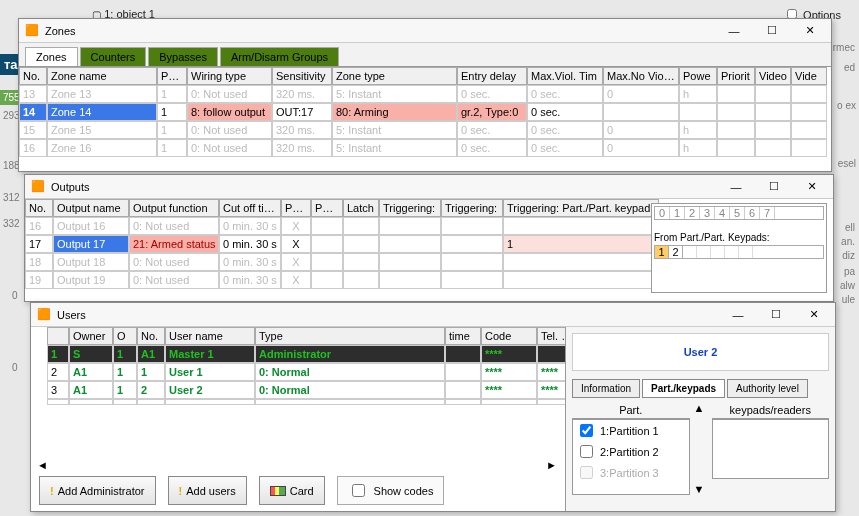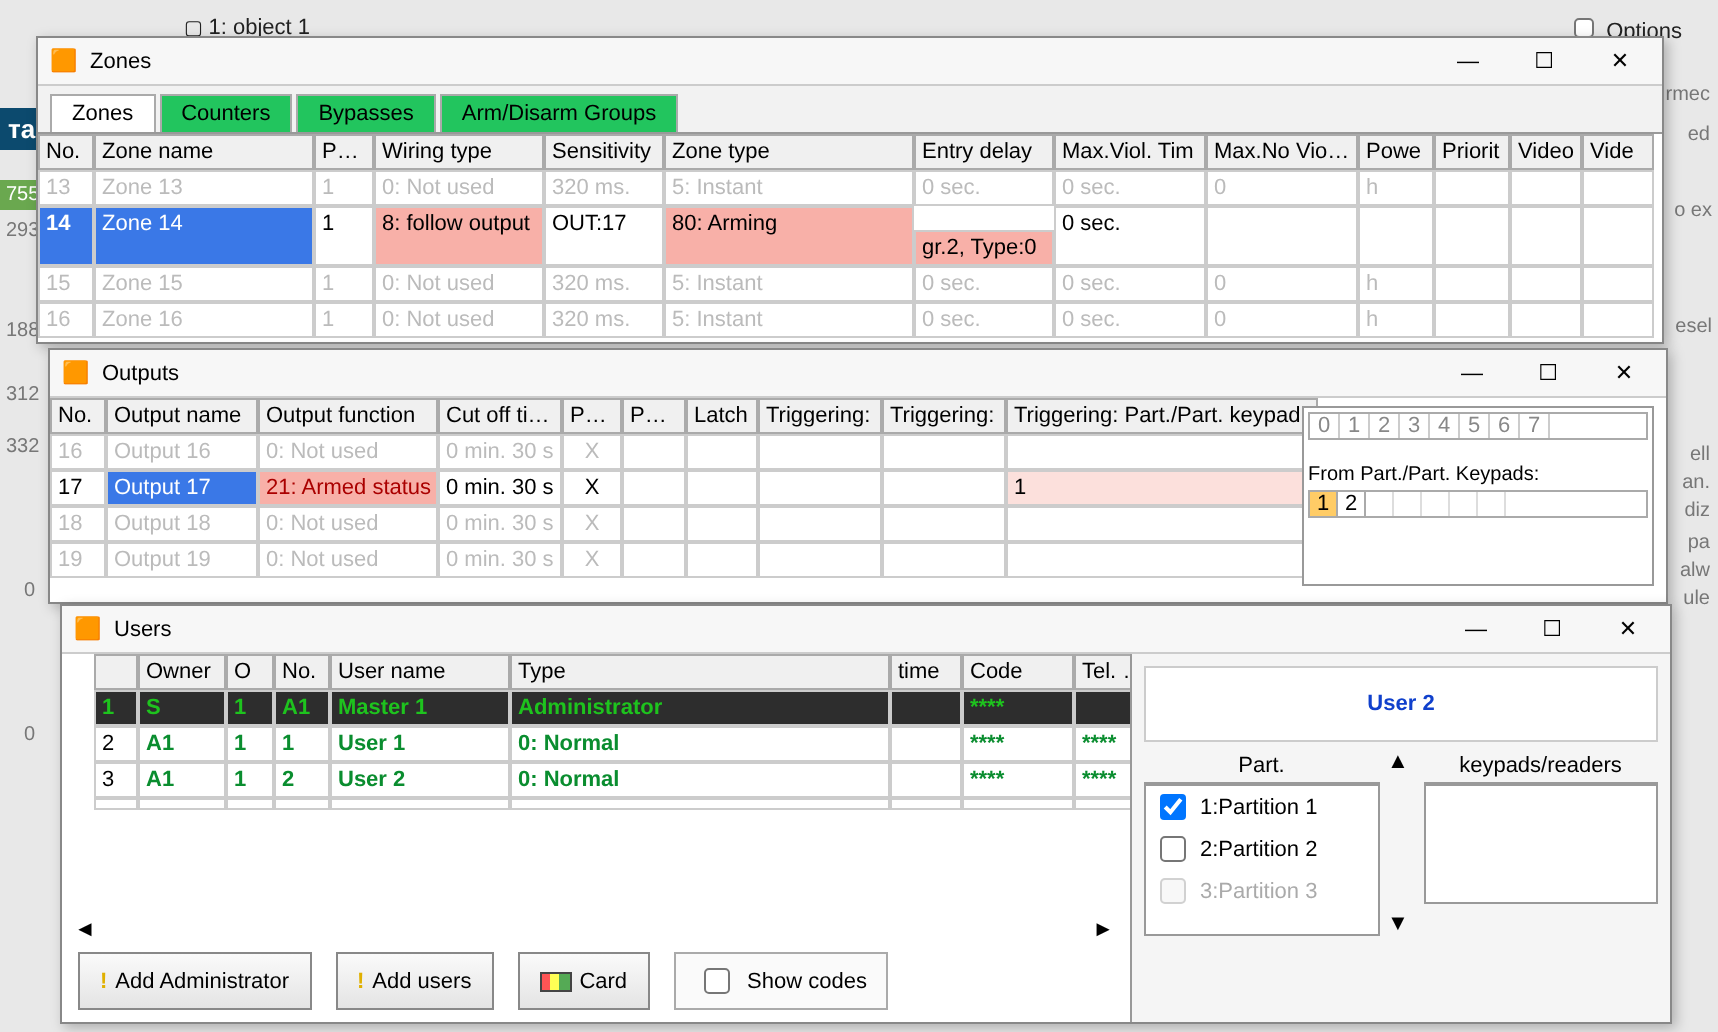--- a/index.html
+++ b/index.html
@@ -8,21 +8,21 @@
 .bg-fragment { position: absolute; color: #777; font-size: 10px; }
 
 .win { position: absolute; background: #fff; border: 1px solid #888; box-shadow: 2px 2px 6px rgba(0,0,0,.25); display: flex; flex-direction: column; }
 .titlebar { height: 24px; display: flex; align-items: center; padding: 0 6px; border-bottom: 1px solid #ccc; background: #f7f7f7; }
 .titlebar .icon { width: 14px; height: 14px; margin-right: 6px; display: inline-flex; align-items: center; justify-content: center; }
 .titlebar .title { flex: 1; }
 .winbtns { display: flex; gap: 8px; }
 .winbtn { width: 30px; height: 18px; display: flex; align-items: center; justify-content: center; cursor: pointer; }
 
 .tabs { display: flex; border-bottom: 1px solid #999; background: #f2f2f2; padding: 4px 6px 0; gap: 2px; }
-.tab { padding: 3px 10px; border: 1px solid #aaa; border-bottom: none; background: #22c55e; cursor: pointer; }
+.tab { padding: 3px 10px; border: 1px solid #aaa; border-bottom: none; background: #4d7c0f; cursor: pointer; }
 .tab.active { background: #fff; }
 
 .grid { display: grid; font-size: 11px; }
 .grid .hdr { background: #f0f0f0; border: 1px solid #aaa; padding: 2px 3px; font-weight: normal; white-space: nowrap; overflow: hidden; text-overflow: ellipsis; }
 .grid .cell { border: 1px solid #ccc; padding: 2px 3px; white-space: nowrap; overflow: hidden; }
 
 .zones-grid { grid-template-columns: 28px 110px 30px 85px 60px 125px 70px 76px 76px 38px 38px 36px 36px; }
 .outs-grid { grid-template-columns: 28px 76px 90px 62px 30px 32px 36px 62px 62px 156px; }
 .users-grid { grid-template-columns: 22px 44px 24px 28px 90px 190px 36px 56px 44px; }
 
@@ -117,21 +117,21 @@
       <div class="cell dim">h</div>
       <div class="cell dim"></div>
       <div class="cell dim"></div>
       <div class="cell dim"></div>
       <div class="cell sel" style="font-weight: bold;">14</div>
       <div class="cell sel">Zone  14</div>
       <div class="cell" style="color: rgb(0, 0, 0);">1</div>
       <div class="cell pink" style="color: rgb(0, 0, 0);">8: follow output</div>
       <div class="cell" style="color: rgb(0, 0, 0);">OUT:17</div>
       <div class="cell pink" style="color: rgb(0, 0, 0);">80: Arming</div>
-      <div class="cell pink" style="color: rgb(0, 0, 0); margin-top: 12px;">gr.2, Type:0</div>
+      <div class="cell pink" style="color: rgb(0, 0, 0);">gr.2, Type:0</div>
       <div class="cell" style="color: rgb(0, 0, 0);">0 sec.</div>
       <div class="cell"></div>
       <div class="cell"></div>
       <div class="cell"></div>
       <div class="cell"></div>
       <div class="cell"></div>
       <div class="cell dim">15</div>
       <div class="cell dim">Zone 15</div>
       <div class="cell dim">1</div>
       <div class="cell dim">0: Not used</div>
@@ -305,20 +305,25 @@
         <div class="cell"></div>
         <div class="cell"></div>
         <div class="cell"></div>
         <div class="cell"></div>
       </div>
     <div style="position:absolute;left:6px;bottom:40px">◄</div>
     <div style="position:absolute;right:278px;bottom:40px">►</div>
 
     <div class="right-pane">
       <div class="right-title">User   2</div>
+      <div class="subtabs">
+        <div class="subtab">Information</div>
+        <div class="subtab active">Part./keypads</div>
+        <div class="subtab">Authority level</div>
+      </div>
       <div class="split">
         <div class="col">
           <div class="col-title">Part.</div>
           <div class="partlist" id="plist" style="height:76px;overflow:hidden;">
               <div class="partitem">
                 <input type="checkbox" checked="" style="">
                 <span>1:Partition  1</span>
               </div>
               <div class="partitem">
                 <input type="checkbox" style="">

